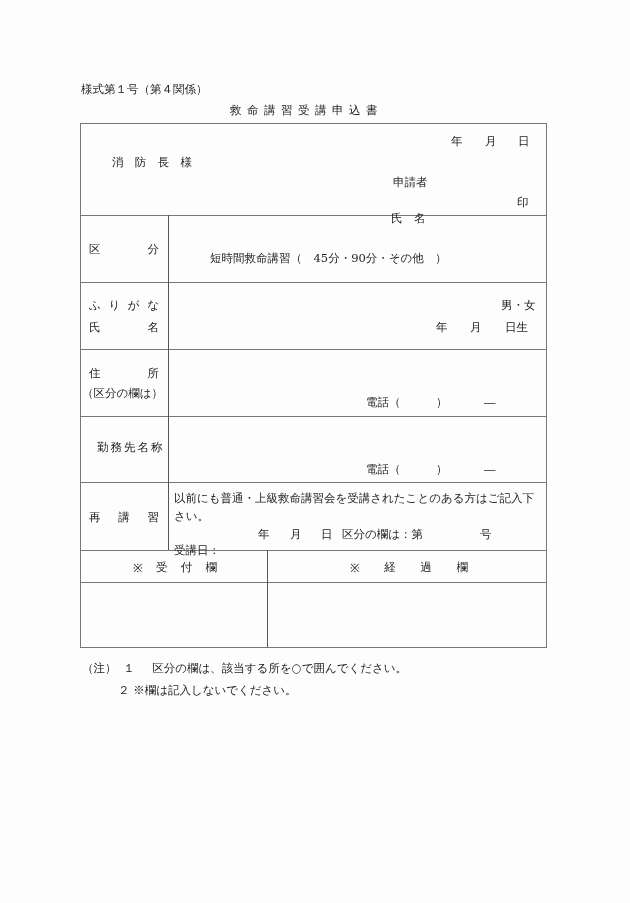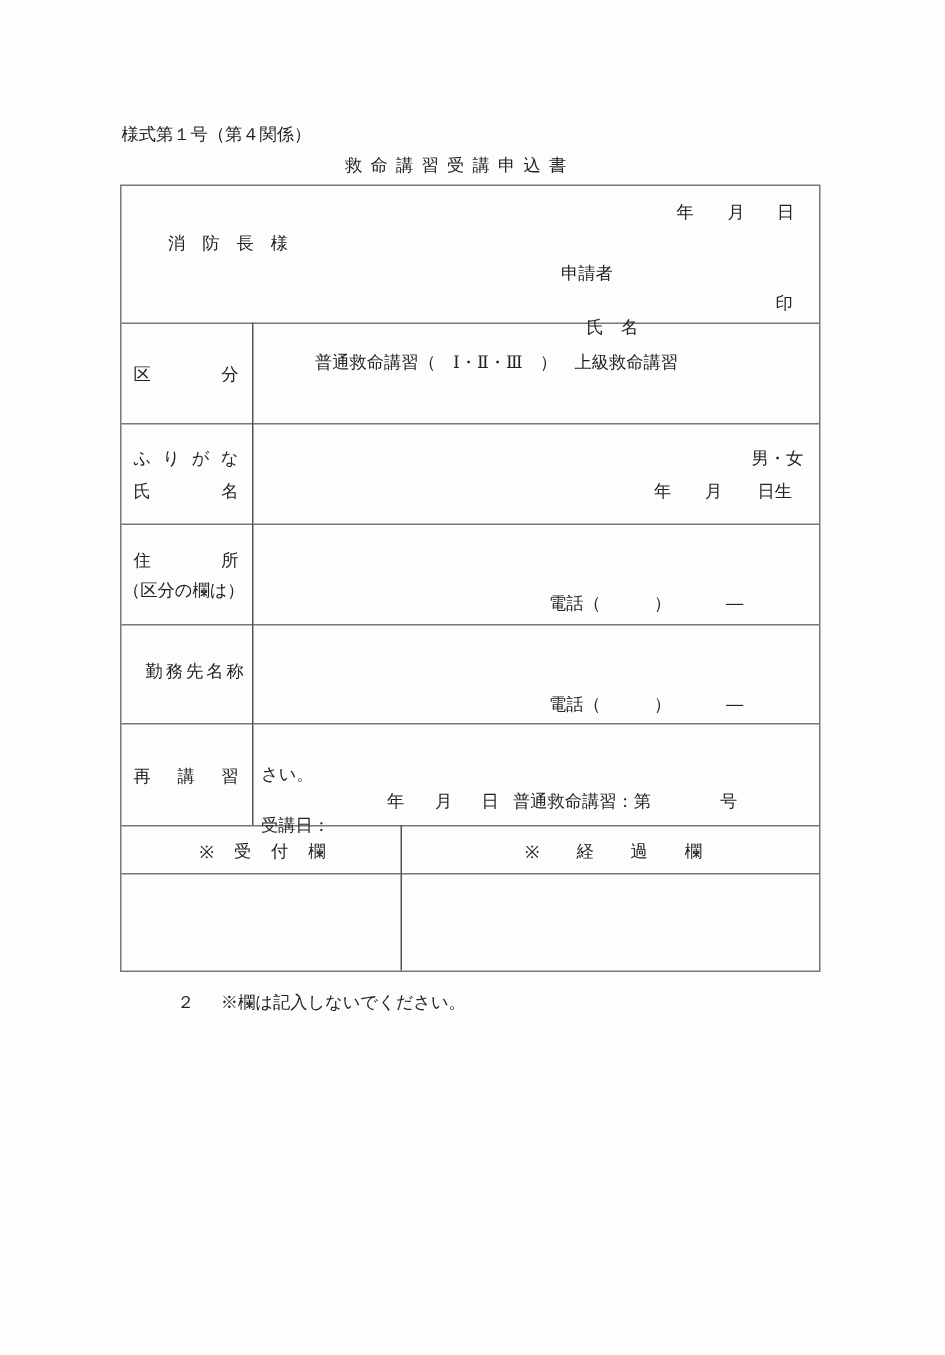--- a/index.html
+++ b/index.html
@@ -39,29 +39,29 @@
 
   <div class="cell-text" style="left:370px; top:10px">年</div>
   <div class="cell-text" style="left:404px; top:10px">月</div>
   <div class="cell-text" style="left:437px; top:10px">日</div>
   <div class="cell-text spread" style="left:31px; top:31px; width:80px">
     <span>消</span>
     <span>防</span>
     <span>長</span>
     <span>様</span>
   </div>
-  <div class="cell-text" style="left:293px; top:51px">申請者</div>
+  <div class="cell-text" style="left:312px; top:51px">申請者</div>
   <div class="cell-text" style="left:310px; top:87px">氏　名</div>
   <div class="cell-text" style="left:436px; top:71px">印</div>
 
   <div class="cell-text spread" style="left:8px; top:118px; width:70px">
     <span>区</span>
     <span>分</span>
   </div>
-  <div class="cell-text" style="left:129px; top:110px">普通救命講習（　Ⅰ・Ⅱ・Ⅲ　）　上級救命講習</div>
+  <div class="cell-text" style="left:129px; top:127px">短時間救命講習（　45分・90分・その他　）</div>
 
   <div class="cell-text spread" style="left:8px; top:174px; width:70px">
     <span>ふ</span>
     <span>り</span>
     <span>が</span>
     <span>な</span>
   </div>
   <div class="cell-text spread" style="left:8px; top:196px; width:70px">
     <span>氏</span>
     <span>名</span>
@@ -88,42 +88,48 @@
   <div class="cell-text" style="left:95px; top:300px; width:360px; height:30px"></div>
   <div class="cell-text" style="left:285px; top:338px">電話（</div>
   <div class="cell-text" style="left:355px; top:338px">）</div>
   <div class="cell-text" style="left:403px; top:338px">―</div>
 
   <div class="cell-text spread" style="left:8px; top:386px; width:70px">
     <span>再</span>
     <span>講</span>
     <span>習</span>
   </div>
+  <div class="cell-text" style="left:93px; top:367px">以前にも普通・上級救命講習会を受講されたことのある方はご記入下</div>
   <div class="cell-text" style="left:93px; top:385px">さい。</div>
   <div class="cell-text" style="left:93px; top:419px">受講日：</div>
   <div class="cell-text" style="left:177px; top:403px">年</div>
   <div class="cell-text" style="left:209px; top:403px">月</div>
   <div class="cell-text" style="left:240px; top:403px">日</div>
-  <div class="cell-text" style="left:261px; top:403px">普通救命講習：第</div>
+  <div class="cell-text" style="left:261px; top:403px">区分の欄は：第</div>
   <div class="cell-text" style="left:399px; top:403px">号</div>
 
   <div class="cell-text spread" style="left:52px; top:436px; width:84px">
     <span>※</span>
     <span>受</span>
     <span>付</span>
     <span>欄</span>
   </div>
   <div class="cell-text spread" style="left:269px; top:436px; width:118px">
     <span>※</span>
     <span>経</span>
     <span>過</span>
     <span>欄</span>
   </div>
   <div class="cell-text" style="left:2px; top:462px; width:182px; height:60px"></div>
   <div class="cell-text" style="left:190px; top:462px; width:272px; height:60px"></div>
 </div>
 
 <div class="abs notes">
+  <div>
+    <span>（注）</span>
+    <span style="margin-left:3px">１</span>
+    <span style="margin-left:14px">区分の欄は、該当する所を○で囲んでください。</span>
+  </div>
   <div style="padding-left:36px">
     <span>２</span>
-    <span style="margin-left:14px">※欄は記入しないでください。</span>
+    <span style="">※欄は記入しないでください。</span>
   </div>
 </div>
 
 </body></html>

